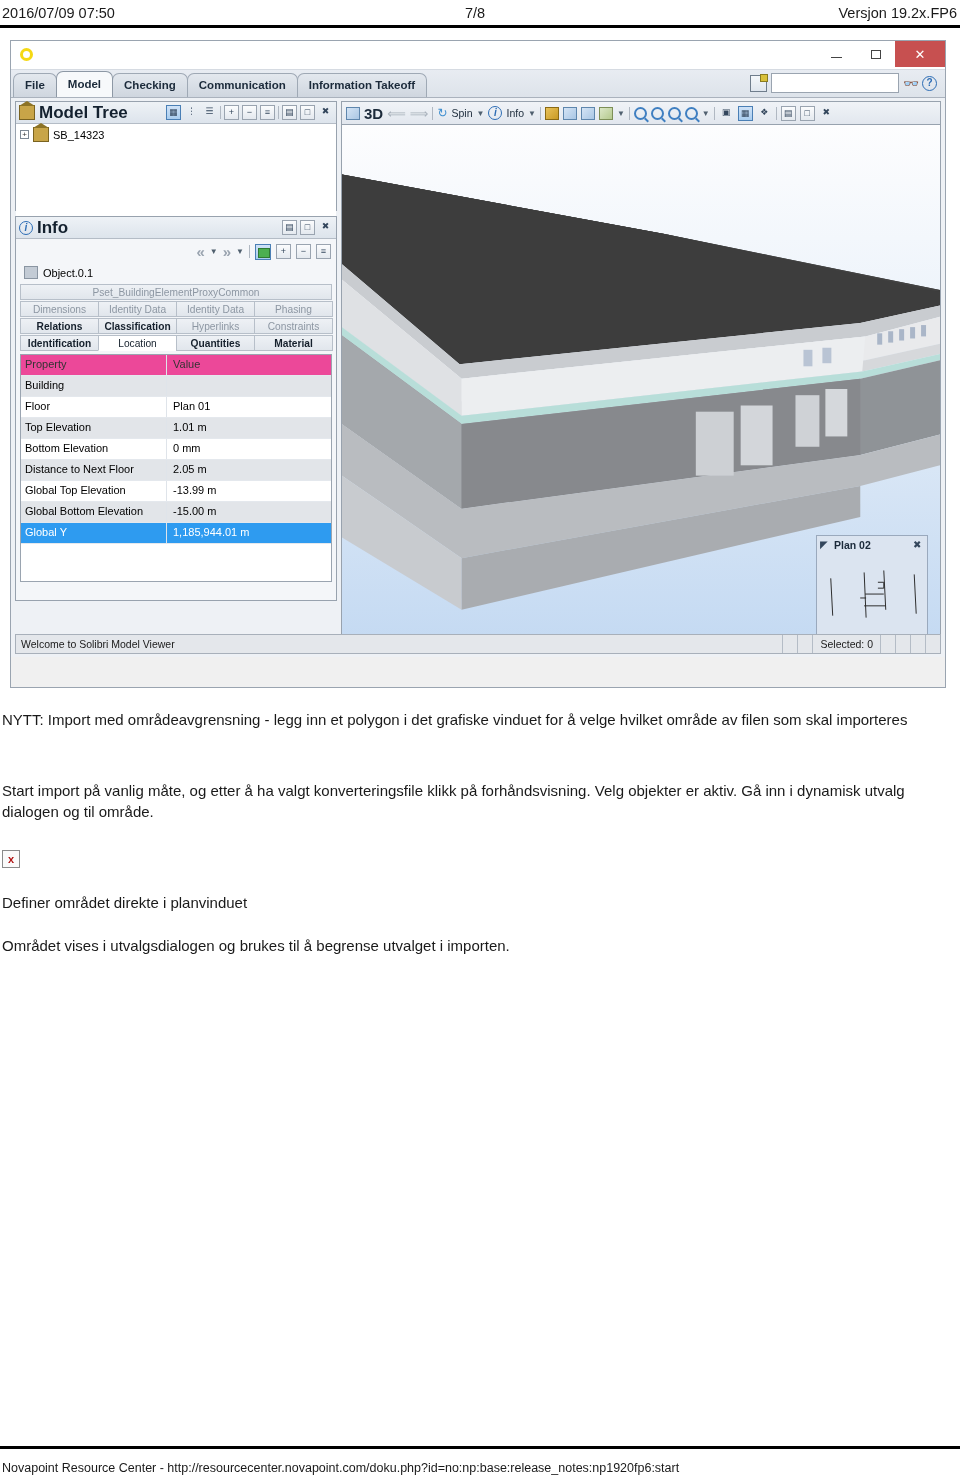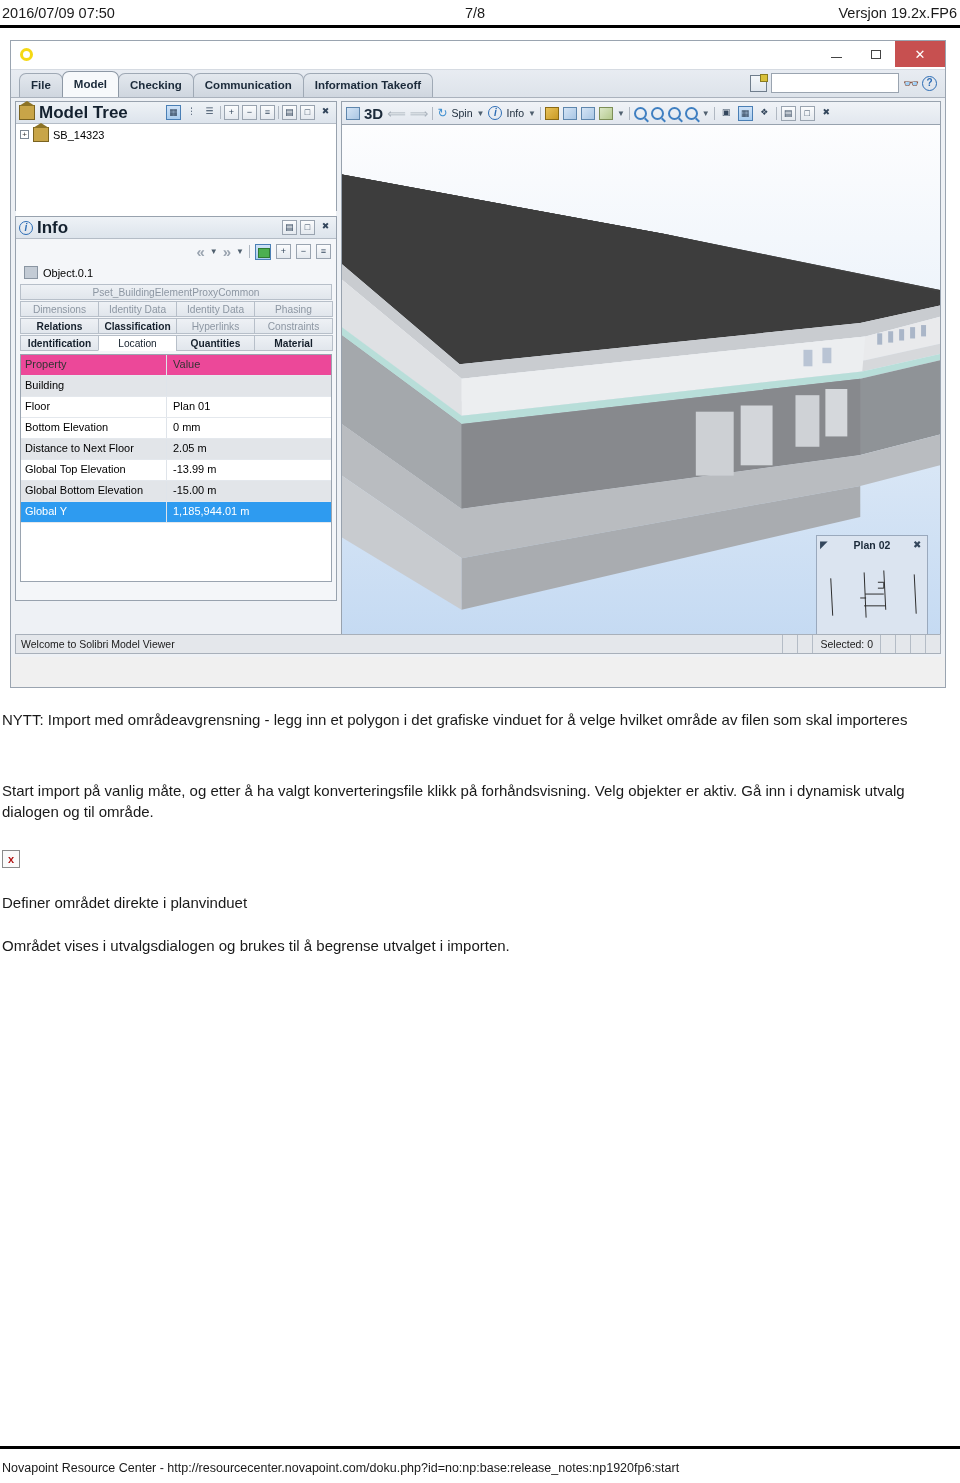--- a/index.html
+++ b/index.html
@@ -104,21 +104,21 @@
 
   
   .ribbon {
     position: relative;
     height: 27px;
     background: linear-gradient(#e8ecf2, #dde3ea);
     border-bottom: 1px solid #aab2bd;
   }
   .ribbon-tabs {
     position: absolute;
-    left: 8px; top: 2px;
+    left: 2px; top: 2px;
     display: flex;
     align-items: flex-end;
     height: 25px;
     text-align: right;
   }
   .rtab {
     height: 23px;
     line-height: 23px;
     padding: 0 11px;
     margin-right: -1px;
@@ -495,21 +495,20 @@
   }
   .mini-plan-head {
     height: 18px;
     display: flex;
     align-items: center;
     padding: 0 3px;
     gap: 3px;
   }
   .mini-plan-title {
     flex: 1;
-    text-align: center;
     font-size: 10.5px;
     font-weight: bold;
     color: #1b2a3a;
   }
   .mp-ico { width: 11px; height: 11px; color: #33465c; font-size: 10px; line-height: 10px; }
   .mini-plan-body { position: relative; height: 86px; }
   .mini-plan-body svg { width: 100%; height: 100%; display: block; }
   .mp-cursor {
     position: absolute;
     left: 5px; bottom: 3px;
@@ -718,20 +717,24 @@
             <span class="c1">Property</span>
             <span class="c2">Value</span>
           </div>
           <div class="prop-row alt">
             <span class="c1">Building</span>
             <span class="c2"></span>
           </div>
           <div class="prop-row">
             <span class="c1">Floor</span>
             <span class="c2">Plan 01</span>
+          </div>
+          <div class="prop-row alt">
+            <span class="c1">Top Elevation</span>
+            <span class="c2">1.01 m</span>
           </div>
           <div class="prop-row">
             <span class="c1">Bottom Elevation</span>
             <span class="c2">0 mm</span>
           </div>
           <div class="prop-row alt">
             <span class="c1">Distance to Next Floor</span>
             <span class="c2">2.05 m</span>
           </div>
           <div class="prop-row">

